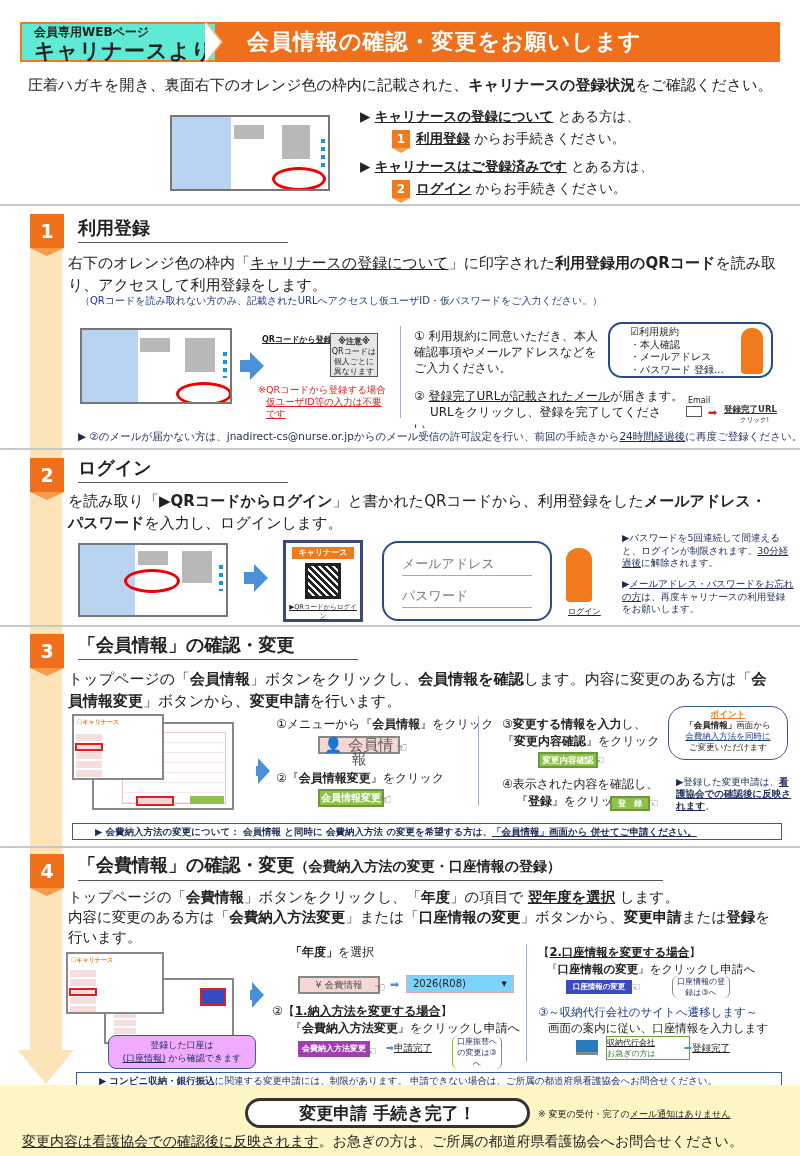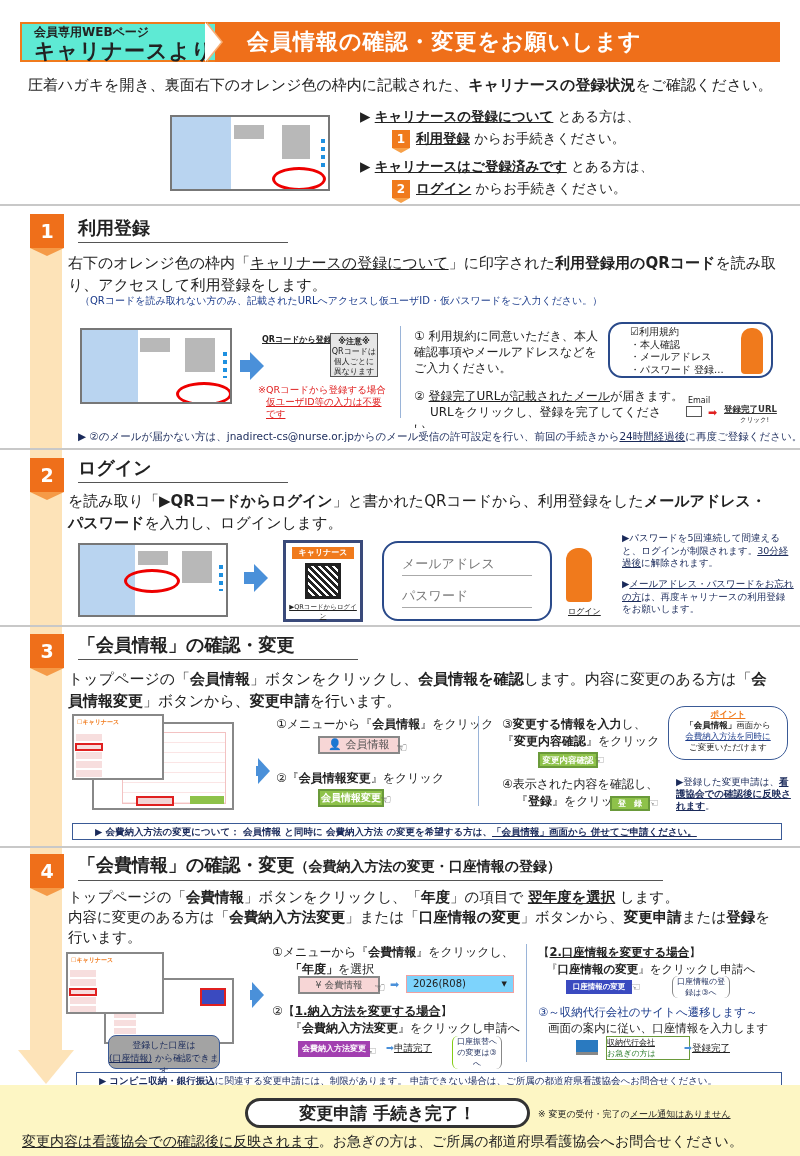--- a/index.html
+++ b/index.html
@@ -165,21 +165,21 @@
 </div>
 <div class="abs mini-ui" style="left:72px;top:714px;width:92px;height:66px;border:2px solid #888">
   <div style="font-size:6px;color:#f07a1c;font-weight:bold;padding:2px 3px">☐キャリナース</div>
   <div style="position:absolute;left:2px;top:18px;width:26px;height:44px;background:repeating-linear-gradient(#f7dede 0 7px,#fff 7px 9px)"></div>
   <div style="position:absolute;left:1px;top:27px;width:28px;height:8px;border:2px solid #e02020"></div>
 </div>
 <div class="abs blue-arrow-stem" style="left:256px;top:766px;width:6px;height:10px"></div>
 <div class="abs blue-arrow" style="left:258px;top:758px;border-top-width:13px;border-bottom-width:13px;border-left-width:12px"></div>
 
 <div class="abs" style="left:276px;top:716px;font-size:12px"><span>①メニューから『</span><b>会員情報</b><span>』をクリック</span></div>
-<div class="abs" style="left:318px;top:736px;width:82px;height:18px;background:#f7d6d6;border:2px solid #888;font-size:11px;text-align:center;line-height:14px;color:#555">👤 <span>会員情報</span></div>
+<div class="abs" style="left:318px;top:736px;width:82px;height:18px;background:#f7d6d6;border:2px solid #888;font-size:15px;text-align:center;line-height:14px;color:#555">👤 <span>会員情報</span></div>
 <div class="abs" style="left:396px;top:740px;font-size:13px;color:#666">☜</div>
 <div class="abs" style="left:276px;top:770px;font-size:12px"><span>②『</span><b>会員情報変更</b><span>』をクリック</span></div>
 <div class="abs green-btn" style="left:318px;top:789px;width:66px;height:18px;line-height:14px">会員情報変更</div>
 <div class="abs" style="left:380px;top:792px;font-size:13px;color:#666">☜</div>
 
 <div class="abs line-sep" style="left:478px;top:716px;height:90px"></div>
 
 <div class="abs" style="left:502px;top:716px;width:160px;font-size:12px;line-height:17px"><span>③</span><b>変更する情報を入力</b><span>し、『</span><b>変更内容確認</b><span>』をクリック</span></div>
 <div class="abs green-btn" style="left:538px;top:752px;width:60px;height:16px;line-height:12px;font-size:8.5px">変更内容確認</div>
 <div class="abs" style="left:594px;top:753px;font-size:12px;color:#666">☜</div>
@@ -212,29 +212,28 @@
 
 <div class="abs mini-ui" style="left:104px;top:978px;width:130px;height:66px;border:2px solid #888">
   <div style="position:absolute;right:6px;top:8px;width:26px;height:18px;border:2px solid #e02020;background:#3a4ac0"></div>
   <div style="position:absolute;left:8px;top:32px;width:22px;height:30px;background:repeating-linear-gradient(#f7dede 0 6px,#fff 6px 8px)"></div>
 </div>
 <div class="abs mini-ui" style="left:66px;top:952px;width:98px;height:62px;border:2px solid #888">
   <div style="font-size:6px;color:#f07a1c;font-weight:bold;padding:2px 3px">☐キャリナース</div>
   <div style="position:absolute;left:2px;top:16px;width:26px;height:42px;background:repeating-linear-gradient(#f7dede 0 7px,#fff 7px 9px)"></div>
   <div style="position:absolute;left:1px;top:34px;width:28px;height:8px;border:2px solid #e02020"></div>
 </div>
-<div class="abs" style="left:108px;top:1035px;width:112px;height:34px;border:1.5px solid #3a5a96;border-radius:8px;background:#a3a3a3;text-align:center;font-size:9px;line-height:13px;padding-top:3px;color:#1a2a5a">
+<div class="abs" style="left:108px;top:1035px;width:148px;height:34px;border:1.5px solid #3a5a96;border-radius:8px;background:#f0abfc;text-align:center;font-size:9px;line-height:13px;padding-top:3px;color:#1a2a5a">
   <div>登録した口座は</div>
   <div><span class="ul">(口座情報)</span><span> から確認できます</span></div>
 </div>
 <div class="abs blue-arrow-stem" style="left:250px;top:990px;width:6px;height:10px"></div>
 <div class="abs blue-arrow" style="left:252px;top:982px;border-top-width:13px;border-bottom-width:13px;border-left-width:12px"></div>
 
 <div class="abs" style="left:272px;top:944px;font-size:12px;line-height:17px">
-  <div><span>①メニューから『</span><b>会費情報</b><span>』をクリックし、</span></div>
   <div style="padding-left:18px"><b>「年度」</b><span>を選択</span></div>
 </div>
 <div class="abs" style="left:298px;top:976px;width:82px;height:18px;background:#f7d6d6;border:2px solid #888;font-size:9.5px;text-align:center;line-height:14px;color:#555">¥ <span>会費情報</span></div>
 <div class="abs" style="left:374px;top:980px;font-size:13px;color:#666">☜</div>
 <div class="abs" style="left:390px;top:978px;color:#4a90d9;font-size:11px">➡</div>
 <div class="abs" style="left:406px;top:975px;width:108px;height:18px;border:1px solid #f0a0a0;font-size:10px;line-height:16px;padding-left:6px;background:#7dd3fc"><span>2026(R08)</span><span style="position:absolute;right:6px;font-size:7px">▼</span></div>
 
 <div class="abs" style="left:272px;top:1003px;font-size:12px;line-height:17px">
   <div><span>②【</span><b class="ul">1.納入方法を変更する場合</b><span>】</span></div>
   <div style="padding-left:18px"><span>『</span><b>会費納入方法変更</b><span>』をクリックし申請へ</span></div>

